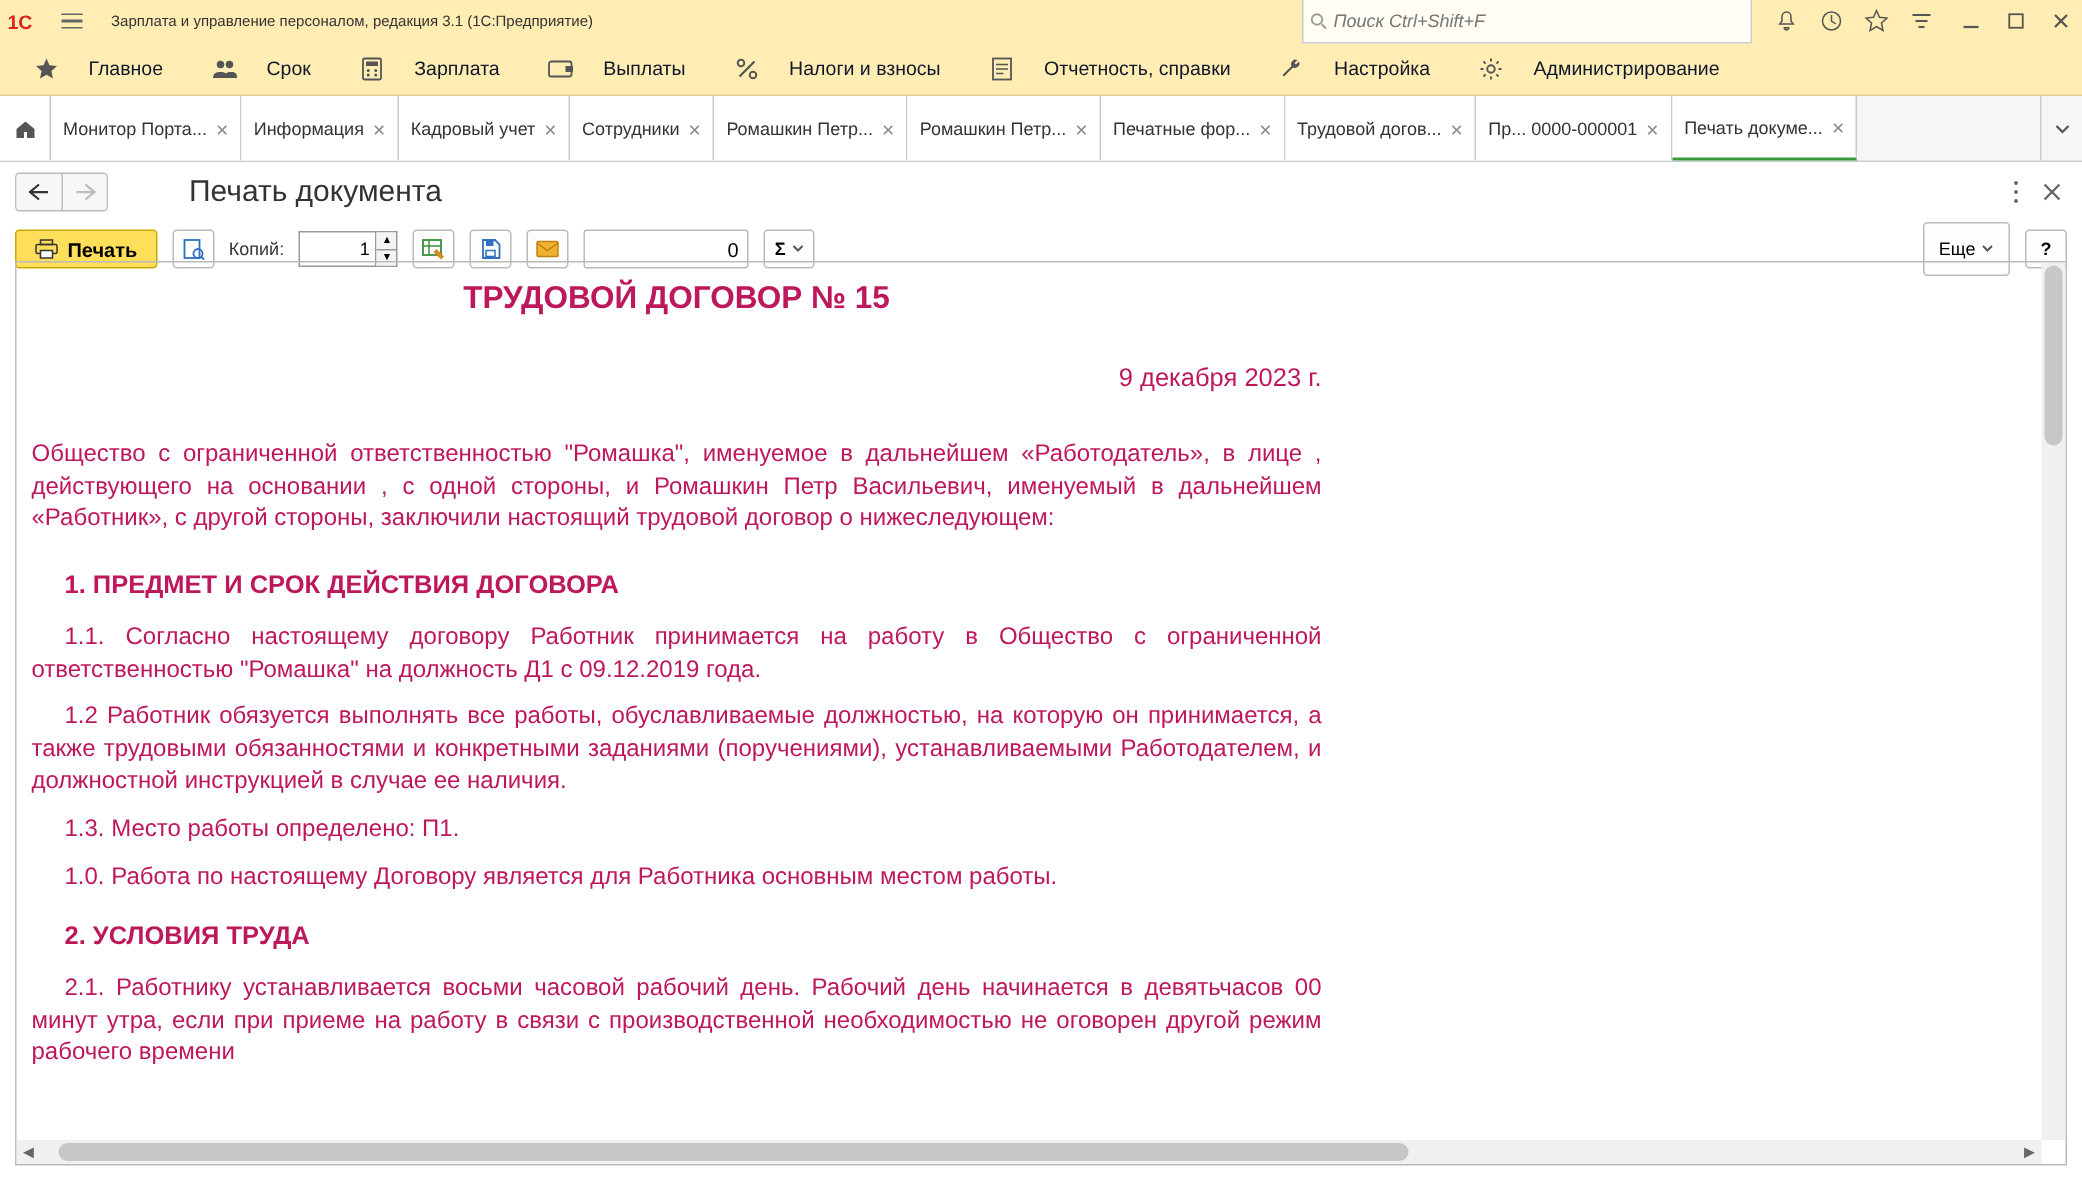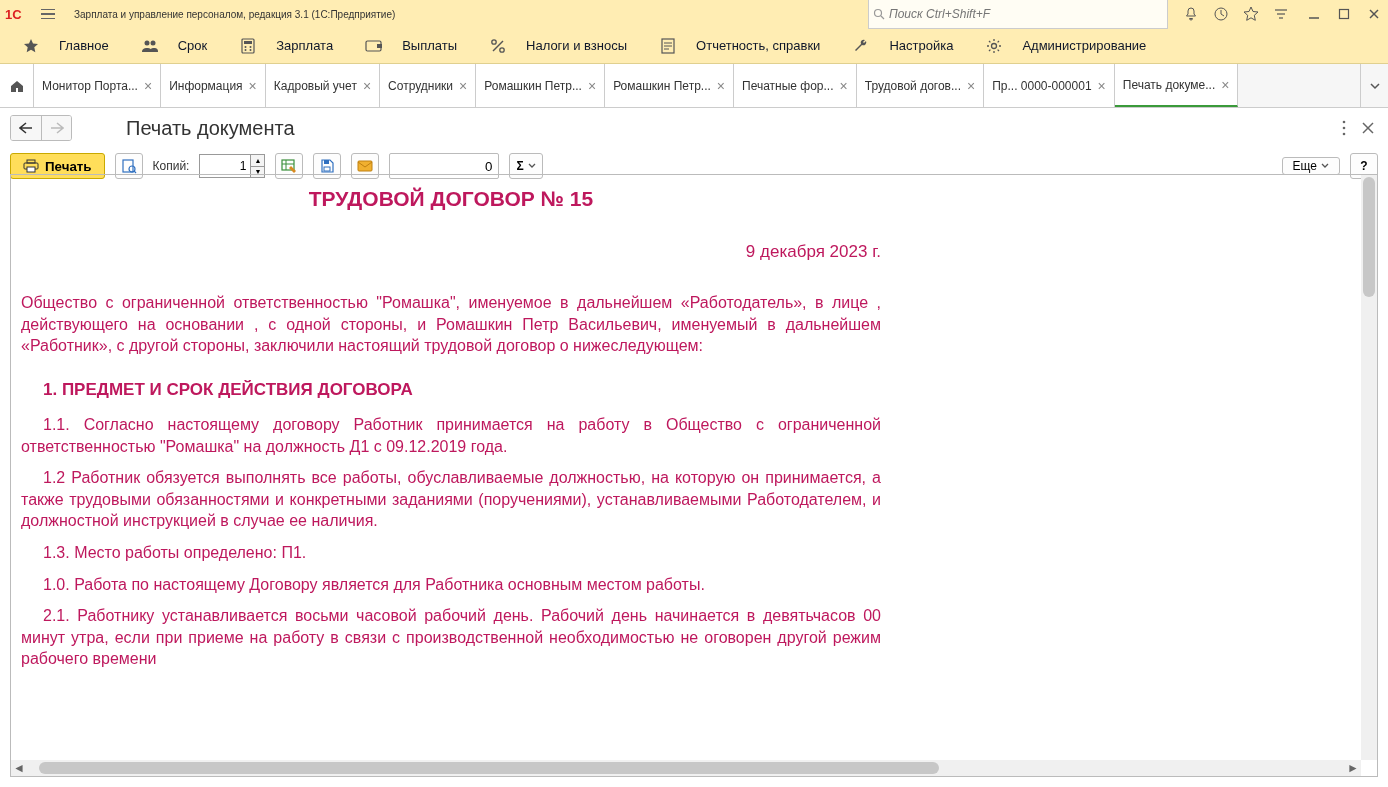--- a/index.html
+++ b/index.html
@@ -47,21 +47,21 @@
   .tb-btn { width: 28px; height: 26px; border: 1px solid #bbb; border-radius: 3px; background: #fdfdfd; display: flex; align-items: center; justify-content: center; cursor: pointer; }
   .copies-lbl { color: #333; }
   .copies-wrap { display: flex; align-items: center; }
   .copies-input { width: 52px; height: 24px; border: 1px solid #999; text-align: right; padding: 0 4px; background: #fff; font-size: 12px; }
   .spin { width: 14px; height: 24px; display: flex; flex-direction: column; border: 1px solid #999; border-left: none; }
   .spin div { flex: 1; display: flex; align-items: center; justify-content: center; font-size: 7px; background: #f4f4f4; cursor: pointer; }
   .spin div + div { border-top: 1px solid #999; }
   .num-input { width: 110px; height: 26px; border: 1px solid #bbb; border-radius: 2px; text-align: right; padding: 0 6px; background: #fff; }
   .sigma-btn { height: 26px; border: 1px solid #bbb; border-radius: 3px; background: #fdfdfd; display: flex; align-items: center; padding: 0 6px; gap: 4px; cursor: pointer; font-weight: bold; }
   .toolbar-spacer { flex: 1; }
-  .more-btn { height: 18px; border: 1px solid #bbb; border-radius: 3px; background: #fdfdfd; padding: 0 10px; display: flex; align-items: center; gap: 4px; cursor: pointer; }
+  .more-btn { height: 36px; border: 1px solid #bbb; border-radius: 3px; background: #fdfdfd; padding: 0 10px; display: flex; align-items: center; gap: 4px; cursor: pointer; }
   .help-btn { width: 28px; height: 26px; border: 1px solid #bbb; border-radius: 3px; background: #fdfdfd; display: flex; align-items: center; justify-content: center; font-weight: bold; cursor: pointer; }
 
   
   .doc-wrap { position: absolute; left: 10px; right: 10px; top: 174px; bottom: 10px; border: 1px solid #bbb; overflow: hidden; }
   .doc-page { width: 880px; padding: 6px 10px 30px 10px; color: #be185d; font-family: Arial, sans-serif; font-size: 16px; line-height: 1.35; }
   .doc-title { font-size: 21px; font-weight: bold; text-align: center; margin: 4px 0 28px 0; }
   .doc-date { text-align: right; margin-bottom: 28px; font-size: 17px; }
   .doc-intro { text-align: justify; margin-bottom: 22px; }
   .sec-title { font-weight: bold; margin: 18px 0 12px 22px; font-size: 17px; }
   .para { text-align: justify; margin-bottom: 10px; text-indent: 22px; }
@@ -382,20 +382,21 @@
   <div class="doc-content">
     <div class="doc-page">
       <div class="doc-title">ТРУДОВОЙ ДОГОВОР № 15</div>
       <div class="doc-date">9 декабря 2023 г.</div>
       <div class="doc-intro">Общество с ограниченной ответственностью "Ромашка", именуемое в дальнейшем «Работодатель», в лице , действующего на основании , с одной стороны, и Ромашкин Петр Васильевич, именуемый в дальнейшем «Работник», с другой стороны, заключили настоящий трудовой договор о нижеследующем:</div>
       <div class="sec-title">1. ПРЕДМЕТ И СРОК ДЕЙСТВИЯ ДОГОВОРА</div>
       <div class="para">1.1. Согласно настоящему договору Работник принимается на работу в Общество с ограниченной ответственностью "Ромашка" на должность Д1 с 09.12.2019 года.</div>
       <div class="para">1.2 Работник обязуется выполнять все работы, обуславливаемые должностью, на которую он принимается, а также трудовыми обязанностями и конкретными заданиями (поручениями), устанавливаемыми Работодателем, и должностной инструкцией в случае ее наличия.</div>
       <div class="para">1.3. Место работы определено: П1.</div>
       <div class="para">1.0. Работа по настоящему Договору является для Работника основным местом работы.</div>
+      <div class="sec-title">2. УСЛОВИЯ ТРУДА</div>
       <div class="para">2.1. Работнику устанавливается восьми часовой рабочий день. Рабочий день начинается в девятьчасов 00 минут утра, если при приеме на работу в связи с производственной необходимостью не оговорен другой режим рабочего времени</div>
     </div>
   </div>
   <div class="vscroll">
       <div class="vthumb"></div>
     </div>
   <div class="hscroll">
     <div class="harrow left">◄</div>
     <div class="hthumb"></div>
     <div class="harrow right">►</div>

